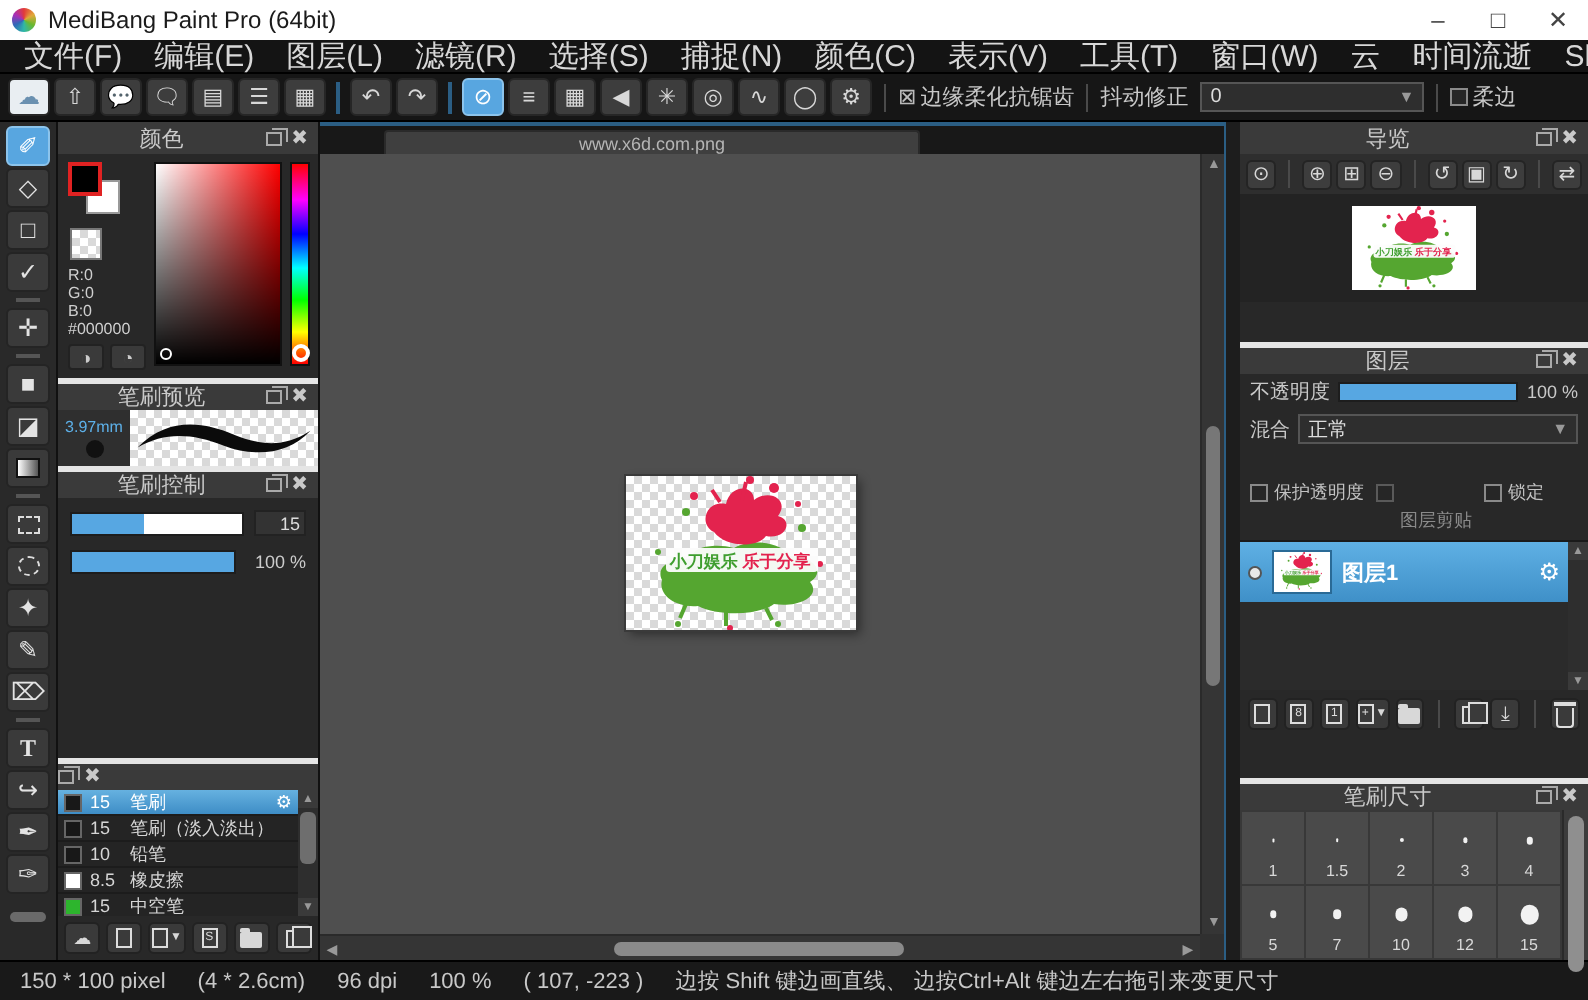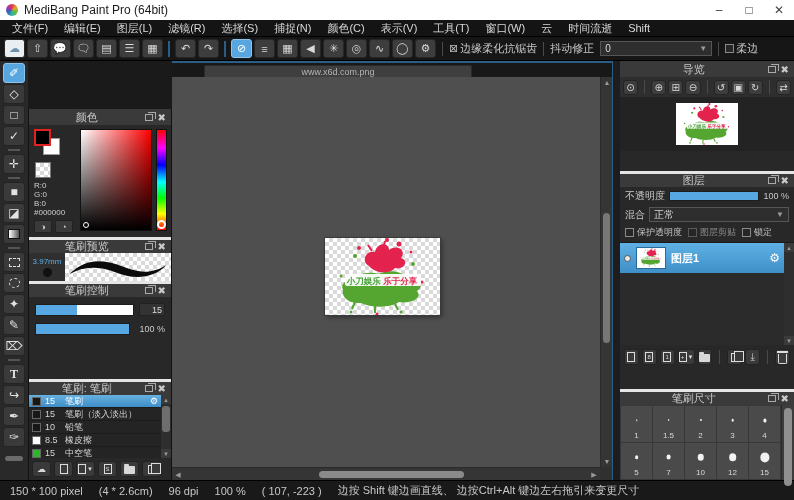--- a/index.html
+++ b/index.html
@@ -10,21 +10,21 @@
   
   .titlebar { height:20px; background:#fff; display:flex; align-items:center; color:#222; flex:0 0 auto; }
   .app-icon { width:12px; height:12px; border-radius:50%; margin:0 6px 0 6px;
     background:conic-gradient(#e23a3a,#e2a83a,#6ab82f,#2fb8a8,#2f6ab8,#a82fb8,#e23a3a); }
   .title-text { font-size:12px; color:#1b1b1b; }
   .win-controls { margin-left:auto; display:flex; height:100%; }
   .win-btn { width:30px; height:100%; display:flex; align-items:center; justify-content:center; color:#444; font-size:12px; }
 
   
   .menubar { height:17px; background:#141414; display:flex; align-items:center; padding-left:4px; flex:0 0 auto; border-bottom:1px solid #000;}
-  .menu-item { padding:0 8px; color:#d8d8d8; font-size:11px; line-height:17px; white-space:nowrap; }
+  .menu-item { padding:0 8px; color:#d8d8d8; font-size:15px; line-height:17px; white-space:nowrap; }
 
   
   .toolbar { height:24px; background:#161616; display:flex; align-items:center; padding:0 4px; gap:2px; flex:0 0 auto; border-bottom:1px solid #000; }
   .tbtn { width:21px; height:19px; background:#3d3d3d; border:1px solid #262626; border-radius:3px;
           display:flex; align-items:center; justify-content:center; color:#d8d8d8; font-size:11px; flex:0 0 auto; }
   .tbtn .gi { pointer-events:none; }
   .tbtn.light { background:#e9eef2; color:#6a90b0; }
   .tbtn.sel { background:#58a6e0; border-color:#8cc4ec; color:#fff; }
   .tb-sep { width:2px; height:16px; background:#2b5e84; margin:0 3px; flex:0 0 auto; }
   .tb-sep2 { width:1px; height:14px; background:#4a4a4a; margin:0 4px; flex:0 0 auto; }
@@ -52,21 +52,21 @@
   .panel-h .ph-title { flex:1; text-align:center; }
   .pop-icon { width:8px; height:7px; border:1px solid #aaa; position:relative; margin-right:5px; flex:0 0 auto; }
   .pop-icon::after { content:''; position:absolute; left:2px; top:-3px; width:7px; height:6px; border-top:1px solid #aaa; border-right:1px solid #aaa; }
   .close-x { color:#c9c9c9; font-size:10px; margin-right:5px; flex:0 0 auto; }
   .checker { background-color:#fff;
     background-image:linear-gradient(45deg,#d9d9d9 25%,transparent 25%,transparent 75%,#d9d9d9 75%),
                      linear-gradient(45deg,#d9d9d9 25%,transparent 25%,transparent 75%,#d9d9d9 75%);
     background-size:8px 8px; background-position:0 0,4px 4px; }
 
   
-  .leftdock { width:144px; background:#282828; display:flex; flex-direction:column; flex:0 0 auto; border-left:1px solid #111; border-right:1px solid #111;margin-top:48px; }
+  .leftdock { width:132px; background:#282828; display:flex; flex-direction:column; flex:0 0 auto; border-left:1px solid #111; border-right:1px solid #111; }
 
   .color-body { height:112px; display:flex; padding:4px 4px 4px 5px; gap:4px; }
   .color-left { width:42px; display:flex; flex-direction:column; font-size:8px; color:#cfcfcf; }
   .fgbg { position:relative; width:30px; height:30px; flex:0 0 auto; }
   .fg-swatch { position:absolute; left:0; top:0; width:17px; height:17px; background:#000; border:2px solid #e02222; z-index:2; }
   .bg-swatch { position:absolute; left:9px; top:9px; width:17px; height:17px; background:#fff; border:1px solid #999; }
   .tr-swatch { width:16px; height:16px; margin:3px 0 3px 1px; border:1px solid #777; }
   .rgb-line { line-height:9px; }
   .color-mini-btns { display:flex; gap:3px; margin-top:auto; }
   .cmini { width:18px; height:13px; background:#3a3a3a; border:1px solid #222; border-radius:2px; display:flex; align-items:center; justify-content:center; color:#ccc; font-size:9px; }
@@ -141,21 +141,21 @@
   .nav-thumb { width:62px; height:42px; background:#fff; position:relative; }
   .nav-thumb svg { position:absolute; inset:0; }
 
   .layers-sec { height:198px; display:flex; flex-direction:column; }
   .lay-row { display:flex; align-items:center; gap:4px; padding:2px 5px; color:#c9c9c9; font-size:10px; }
   .lay-label { flex:0 0 auto; }
   .opacity-slider { flex:1; height:10px; background:#57a7e2; border:1px solid #1d1d1d; }
   .blend-dd { flex:1; }
   .chk-row { display:flex; align-items:center; gap:3px; padding:2px 5px 3px; color:#c3c3c3; font-size:9px; }
   .chk-row .lbl { margin-right:3px; }
-  .chk-row .dim { color:#8a8a8a; }
+  .chk-row .dim { color:#8a8a8a;margin-top:28px; }
   .layer-list { flex:1; background:#2b2b2b; display:flex; min-height:0; border-top:1px solid #1a1a1a; }
   .layer-items { flex:1; }
   .layer-item { height:30px; background:linear-gradient(#5fb0e4,#3f90c8); display:flex; align-items:center; gap:5px; padding:0 4px; }
   .vis-dot { width:7px; height:7px; border-radius:50%; background:#e8e8e8; border:1px solid #555; flex:0 0 auto; }
   .layer-thumb { width:30px; height:22px; background:#fff; position:relative; border:1px solid #2a6a96; flex:0 0 auto; }
   .layer-thumb svg { position:absolute; inset:0; }
   .layer-name { color:#fff; font-weight:bold; font-size:11px; flex:1; }
   .layer-gear { color:#fff; font-size:12px; }
   .layer-btnrow { height:24px; display:flex; align-items:center; gap:3px; padding:0 4px; background:#282828; }
 
@@ -431,21 +431,20 @@
             <div class="slider full"></div>
             <span class="val-text">100 %</span>
           </div>
         </div>
       </div>
 
       <div style="flex:1"></div>
 
       <div class="brushlist">
         <div class="panel-h">
-          <span class="ph-title">笔刷: 笔刷</span>
           <span class="pop-icon"></span>
           <span class="close-x">✖</span>
         </div>
         <div class="bl-rows">
           <div class="bl-col">
             <div class="bl-row sel">
               <span class="bl-swatch" style="background: rgb(24, 24, 24);"></span>
               <span class="bl-size">15</span>
               <span>笔刷</span>
               <span class="bl-gear">⚙</span>

